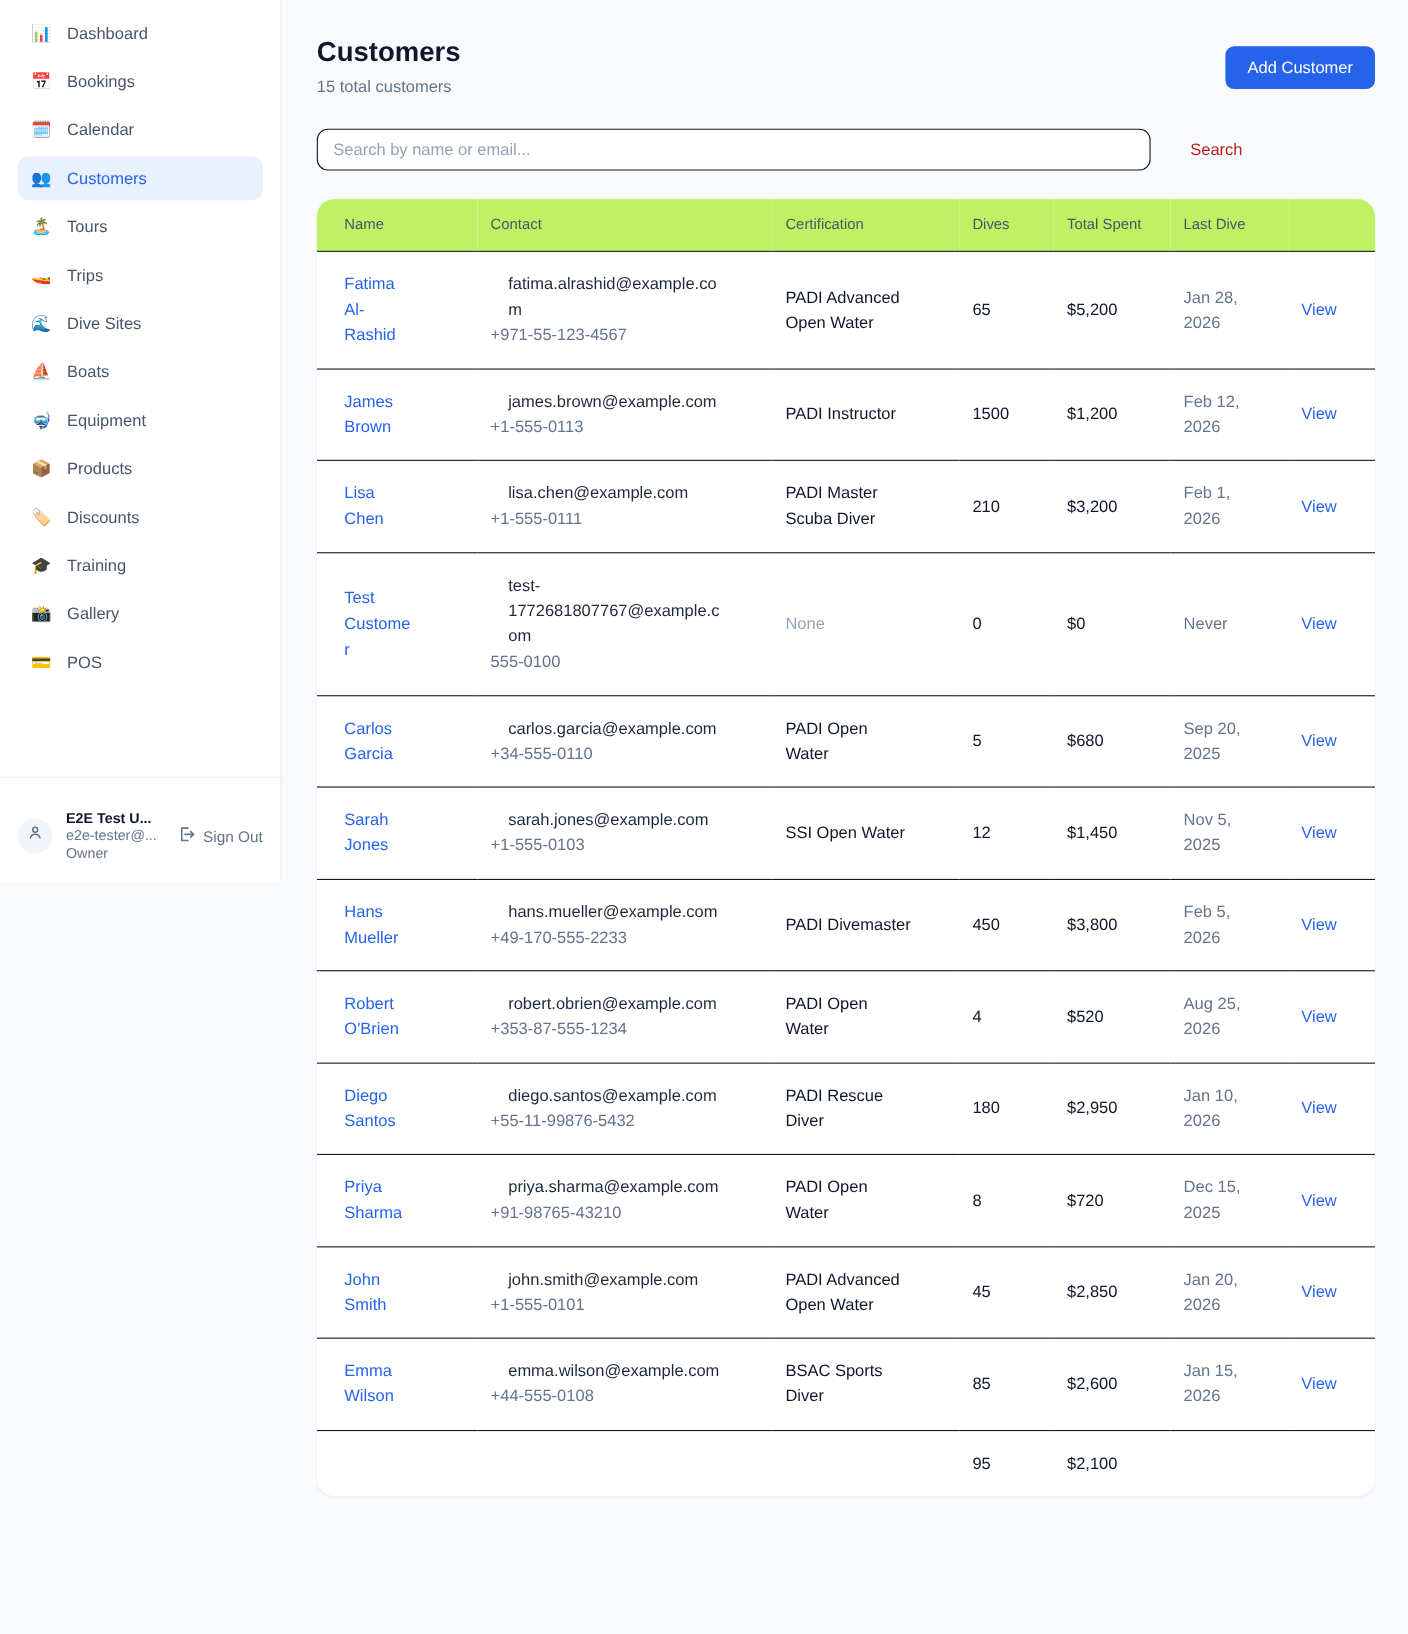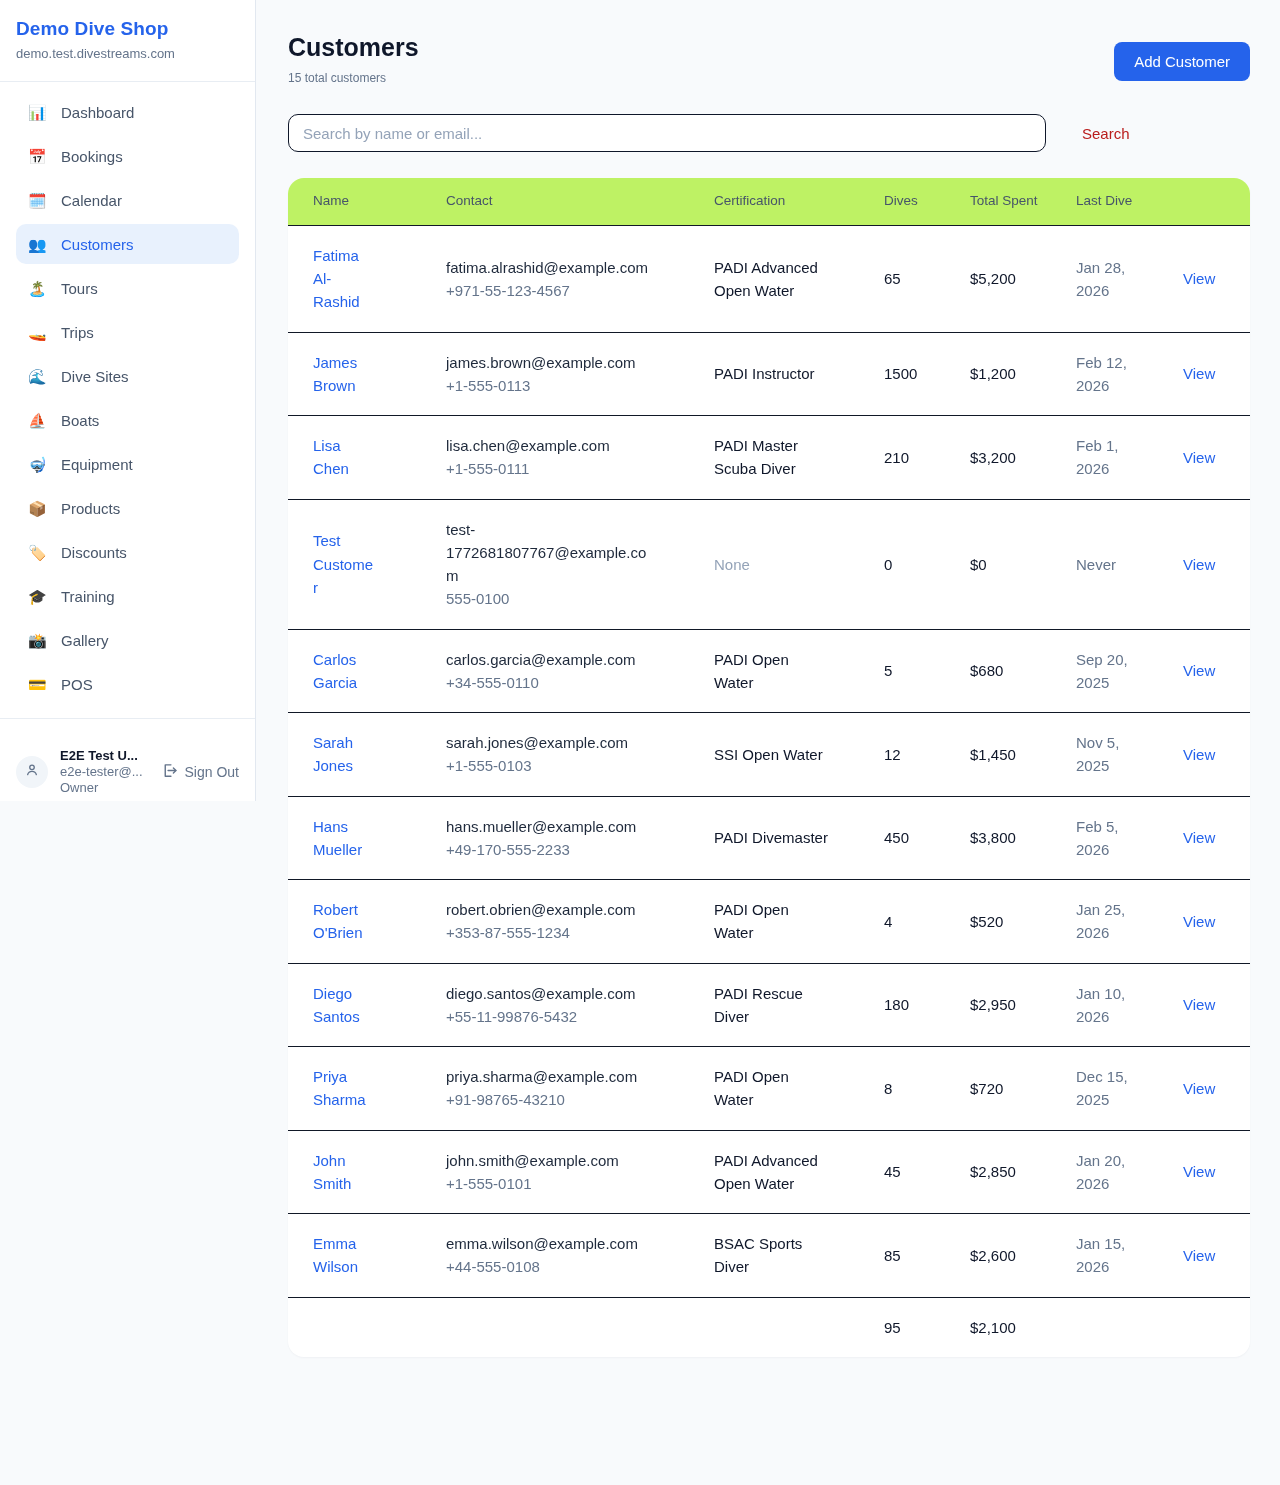--- a/index.html
+++ b/index.html
@@ -50,21 +50,21 @@
   .user-email, .user-role { font-size: 13px; color: #64748b; margin-top: 1px; white-space: nowrap; }
   .signout {
     display: flex; align-items: center; gap: 7px;
     color: #64748b; font-size: 14px; cursor: pointer; flex: 0 0 auto;
   }
 
   
   .main { position: absolute; left: 288px; top: 0; width: 962px; }
   .page-header { display: flex; justify-content: space-between; align-items: flex-start; margin-top: 33px; }
   .page-title { font-size: 25px; font-weight: 700; color: #0f172a; }
-  .page-subtitle { font-size: 12px; color: #64748b; margin-top: 9px; }
+  .page-subtitle { font-size: 15px; color: #64748b; margin-top: 9px; }
   .btn-primary {
     background: #2563eb; color: #ffffff; border: none; cursor: pointer;
     font-family: inherit; font-size: 15px; font-weight: 500;
     padding: 11px 20px; border-radius: 8px; margin-top: 9px;
   }
 
   .search-row { display: flex; align-items: center; margin-top: 29px; }
   .search-input {
     width: 758px; height: 38px;
     border: 1.5px solid #0f172a; border-radius: 10px;
@@ -103,33 +103,29 @@
     border-top: 1px solid #111827;
     overflow-wrap: break-word;
   }
   thead th:first-child, tbody td:first-child { padding-left: 25px; }
   td.cell-name { padding-right: 56px; }
   td.cell-contact { padding-right: 46px; }
   td.cell-cert { padding-right: 43px; }
   td.cell-spent { padding-right: 44px; }
   td.cell-last { padding-right: 40px; }
   .link { color: #2563eb; text-decoration: none; cursor: pointer; }
-  .email { color: #1e293b; }
+  .email { color: #1e293b; margin-left: 16px; }
   .phone { color: #64748b; }
   .muted { color: #94a3b8; }
   .date { color: #64748b; }
 </style>
 </head>
 <body>
 
 <aside class="sidebar">
-  <div class="sidebar-header">
-    <div class="shop-title">Demo Dive Shop</div>
-    <div class="shop-domain">demo.test.divestreams.com</div>
-  </div>
 
   <nav class="nav" id="nav-list">
   <div class="nav-item">
     <span class="nav-icon">📊</span>
     <span class="nav-label">Dashboard</span>
   </div>
 
   <div class="nav-item">
     <span class="nav-icon">📅</span>
     <span class="nav-label">Bookings</span>
@@ -353,21 +349,21 @@
 
   <tr>
     <td class="cell-name"><a class="link">Robert O'Brien</a></td>
     <td class="cell-contact">
       <div class="email">robert.obrien@example.com</div>
       <div class="phone">+353-87-555-1234</div>
     </td>
     <td class="cell-cert"><span>PADI Open Water</span></td>
     <td class="cell-dives">4</td>
     <td class="cell-spent">$520</td>
-    <td class="cell-last"><span class="date">Jan 25, 2026</span></td>
+    <td class="cell-last"><span class="date">Aug 25, 2026</span></td>
     <td class="cell-view"><a class="link">View</a></td>
   </tr>
 
 
   <tr>
     <td class="cell-name"><a class="link">Diego Santos</a></td>
     <td class="cell-contact">
       <div class="email">diego.santos@example.com</div>
       <div class="phone">+55-11-99876-5432</div>
     </td>

